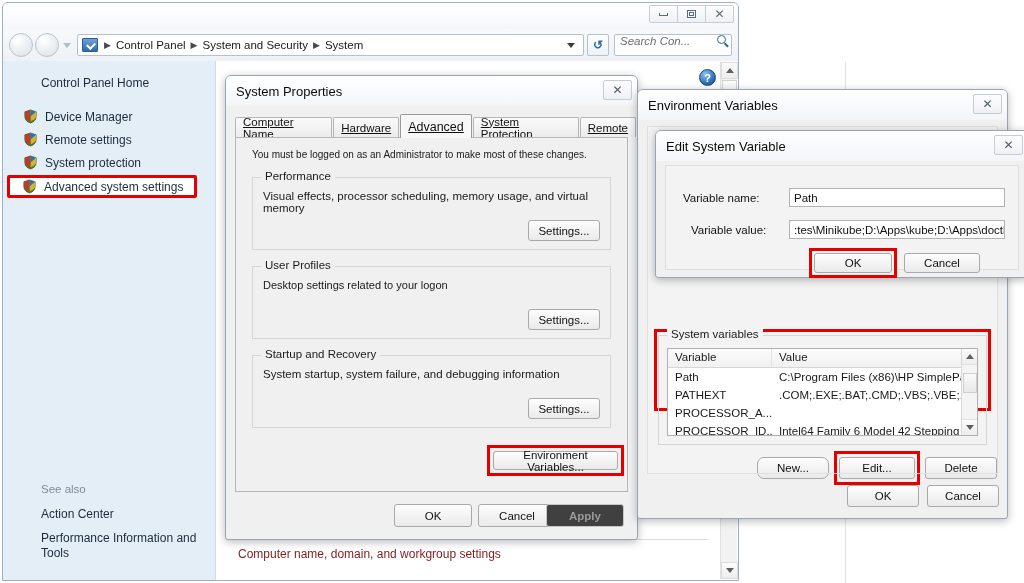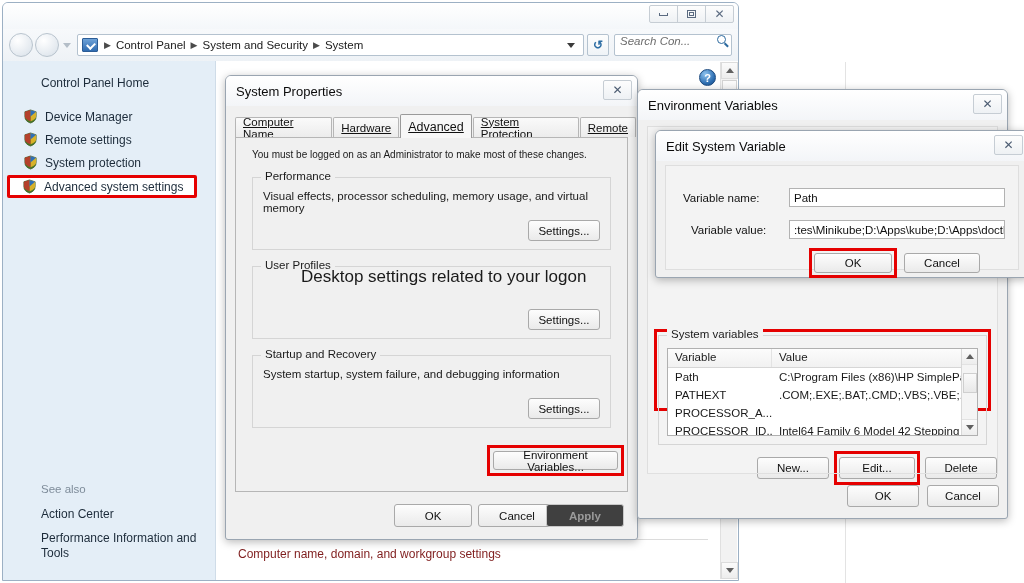--- a/index.html
+++ b/index.html
@@ -438,21 +438,21 @@
         <div class="groupbox" style="left:16px; top:39px; right:16px; height:73px;">
           <span class="group-label">Performance</span>
           <div style="position:absolute; left:10px; top:12px; font-size:11.5px;">Visual effects, processor scheduling, memory usage, and virtual memory</div>
           <div class="btn" style="position:absolute; right:10px; bottom:8px; width:72px; height:21px;">
             <span>Settings...</span>
           </div>
         </div>
 
         <div class="groupbox" style="left:16px; top:128px; right:16px; height:73px;">
           <span class="group-label">User Profiles</span>
-          <div style="position:absolute; left:10px; top:0; font-size:17px;margin-left:38px;">Desktop settings related to your logon</div>
+          <div style="position:absolute; left:10px; top:12px; font-size:11px;">Desktop settings related to your logon</div>
           <div class="btn" style="position:absolute; right:10px; bottom:8px; width:72px; height:21px;">
             <span>Settings...</span>
           </div>
         </div>
 
         <div class="groupbox" style="left:16px; top:217px; right:16px; height:73px;">
           <span class="group-label">Startup and Recovery</span>
           <div style="position:absolute; left:10px; top:12px; font-size:11.5px;">System startup, system failure, and debugging information</div>
           <div class="btn" style="position:absolute; right:10px; bottom:8px; width:72px; height:21px;">
             <span>Settings...</span>
@@ -521,21 +521,21 @@
                   <span class="tri-up"></span>
                 </div>
               <div class="thumb"></div>
               <div class="arr bot">
                   <span class="tri-dn"></span>
                 </div>
             </div>
           </div>
         </div>
 
-        <div class="btn" style="position:absolute; left:109px; top:330px; width:72px; height:22px;">
+        <div class="btn" style="position:absolute; left:109px; top:330px; width:72px; height:22px;border-radius:7px;">
           <span>New...</span>
         </div>
         <div class="hlbox" style="left:186px; top:324px; width:86px; height:34px;"></div>
         <div class="btn" style="position:absolute; left:191px; top:330px; width:76px; height:22px;">
           <span>Edit...</span>
         </div>
         <div class="btn" style="position:absolute; left:277px; top:330px; width:72px; height:22px;">
           <span>Delete</span>
         </div>
       </div>

